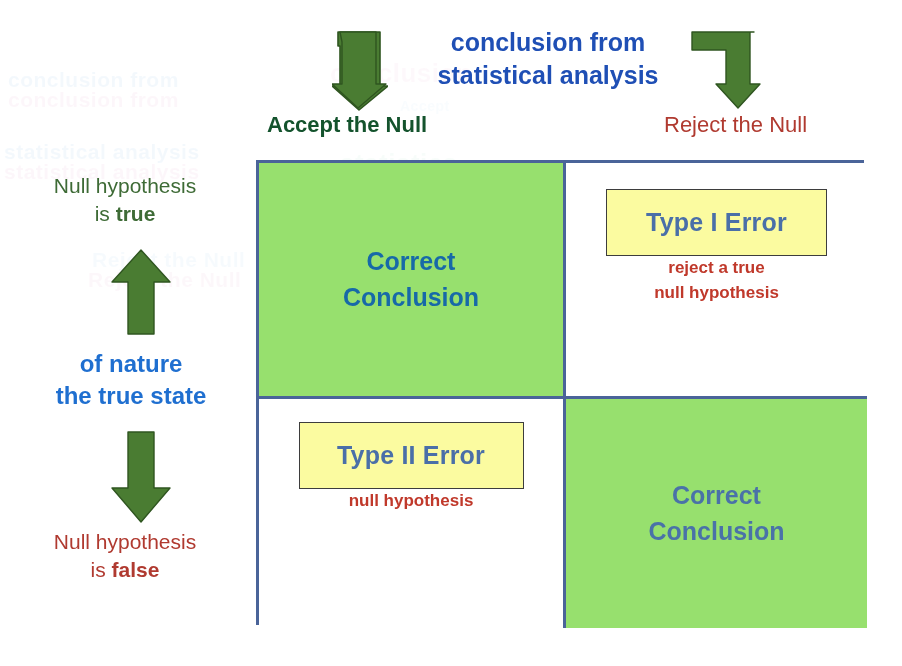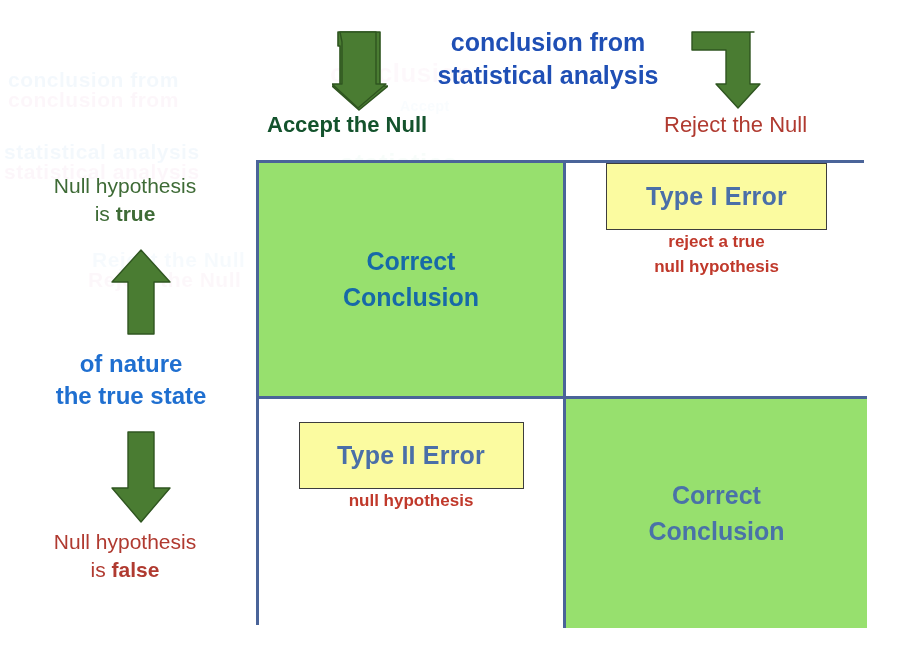--- a/index.html
+++ b/index.html
@@ -141,21 +141,21 @@
   
   .err-wrap {
     display: flex;
     flex-direction: column;
     align-items: center;
     justify-content: flex-start;
     height: 100%;
     width: 100%;
     box-sizing: border-box;
   }
-  .err-wrap.tr { padding-top: 0; }
+  .err-wrap.tr { padding-top: 26px; }
   .err-wrap.bl { padding-top: 23px; }
 
   .err-box {
     background: #fbfba0;
     border: 1.5px solid #3d3d3d;
     box-sizing: border-box;
     display: flex;
     align-items: center;
     justify-content: center;
     font-size: 25px;

